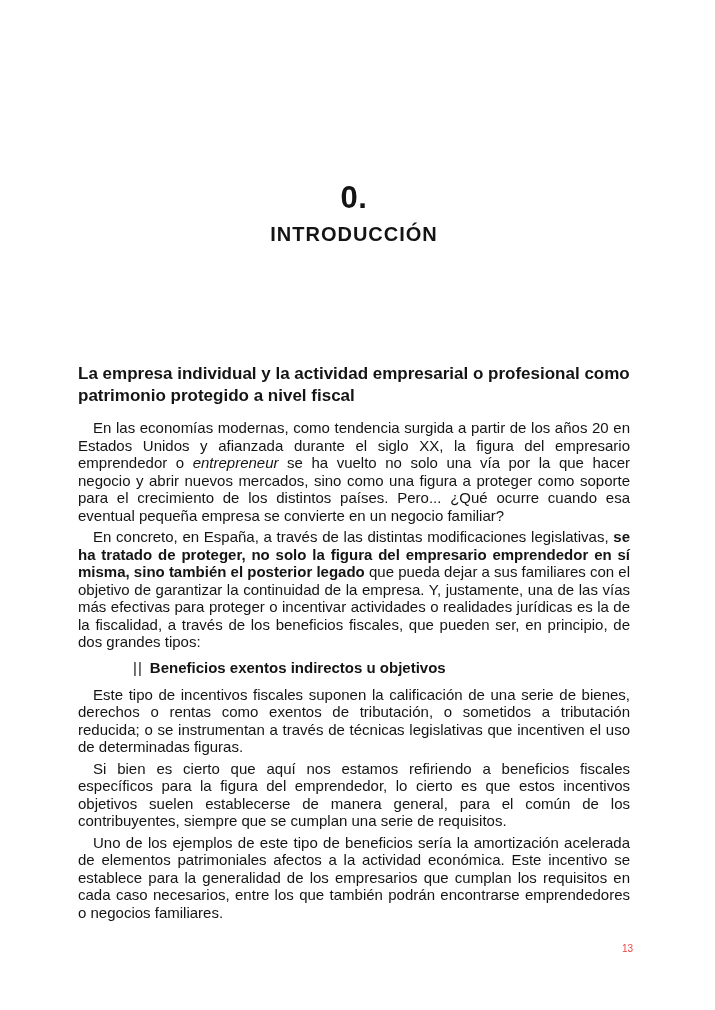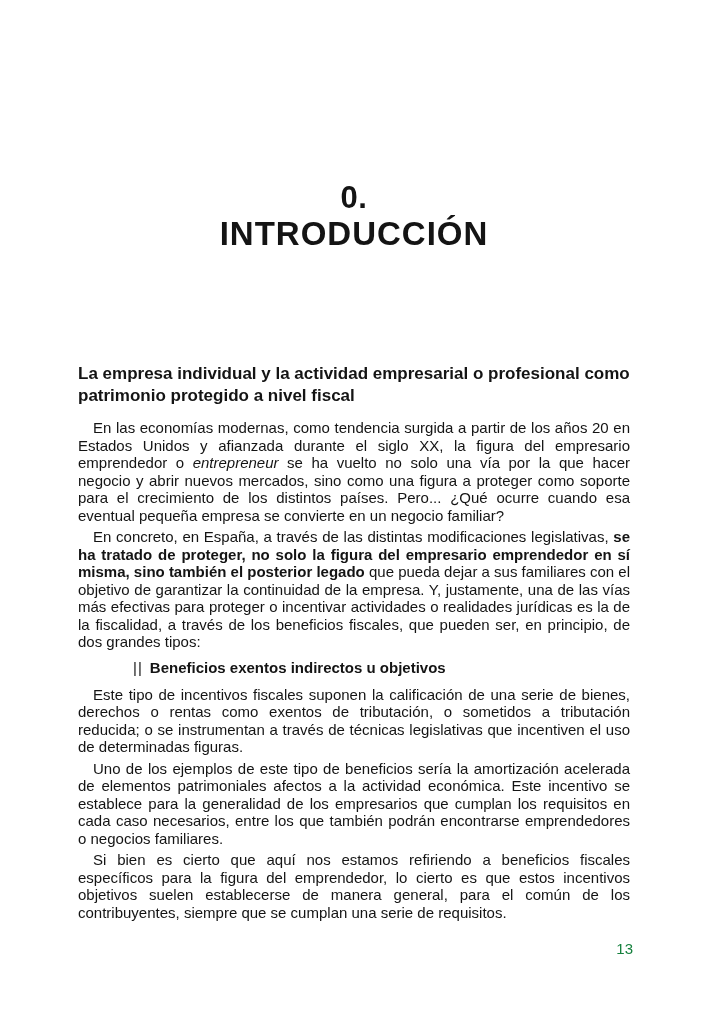--- a/index.html
+++ b/index.html
@@ -27,21 +27,21 @@
     text-align: center;
     font-weight: 700;
     font-size: 31px;
     line-height: 30px;
     letter-spacing: 0.5px;
   }
   .chapter-title {
     margin-top: 8px;
     text-align: center;
     font-weight: 700;
-    font-size: 33px;
+    font-size: 20px;
     line-height: 26px;
     letter-spacing: 1px;
   }
   .section-heading {
     margin: 116px 0 0 0;
     text-align: left;
     font-weight: 700;
     font-size: 17px;
     line-height: 21.5px;
   }
@@ -73,23 +73,23 @@
     margin-right: 7px;
     letter-spacing: 1px;
   }
   .subheading .subheading-text {
     font-weight: 700;
   }
   .page-number {
     position: absolute;
     top: 942px;
     right: 82px;
-    font-size: 15px;
+    font-size: 10px;
     line-height: 14px;
-    color: #15803d;
+    color: #ef4444;
   }
 </style>
 </head>
 <body>
 
 <div class="page">
   <div class="content">
 
     <div class="chapter-number">0.</div>
 
@@ -100,21 +100,21 @@
     <div class="body-text">
 
       <p class="first"><span>En las economías modernas, como tendencia surgida a partir de los años 20 en Estados Unidos y afianzada durante el siglo XX, la figura del empresario emprendedor o </span><em>entrepreneur</em><span> se ha vuelto no solo una vía por la que hacer negocio y abrir nuevos mercados, sino como una figura a proteger como soporte para el crecimiento de los distintos países. Pero... ¿Qué ocurre cuando esa eventual pequeña empresa se convierte en un negocio familiar?</span></p>
 
       <p><span>En concreto, en España, a través de las distintas modificaciones legislativas, </span><strong>se ha tratado de proteger, no solo la figura del empresario emprendedor en sí misma, sino también el posterior legado</strong><span> que pueda dejar a sus familiares con el objetivo de garantizar la continuidad de la empresa. Y, justamente, una de las vías más efectivas para proteger o incentivar actividades o realidades jurídicas es la de la fiscalidad, a través de los beneficios fiscales, que pueden ser, en principio, de dos grandes tipos:</span></p>
 
       <div class="subheading"><span class="marker">||</span><span class="subheading-text">Beneficios exentos indirectos u objetivos</span></div>
 
       <p>Este tipo de incentivos fiscales suponen la calificación de una serie de bienes, derechos o rentas como exentos de tributación, o sometidos a tributación reducida; o se instrumentan a través de técnicas legislativas que incentiven el uso de determinadas figuras.</p>
 
+      <p>Si bien es cierto que aquí nos estamos refiriendo a beneficios fiscales específicos para la figura del emprendedor, lo cierto es que estos incentivos objetivos suelen establecerse de manera general, para el común de los contribuyentes, siempre que se cumplan una serie de requisitos.</p>
+
       <p>Uno de los ejemplos de este tipo de beneficios sería la amortización acelerada de elementos patrimoniales afectos a la actividad económica. Este incentivo se establece para la generalidad de los empresarios que cumplan los requisitos en cada caso necesarios, entre los que también podrán encontrarse emprendedores o negocios familiares.</p>
-
-      <p>Si bien es cierto que aquí nos estamos refiriendo a beneficios fiscales específicos para la figura del emprendedor, lo cierto es que estos incentivos objetivos suelen establecerse de manera general, para el común de los contribuyentes, siempre que se cumplan una serie de requisitos.</p>
 
     </div>
   </div>
 
   <div class="page-number">13</div>
 </div>
 
 </body></html>

